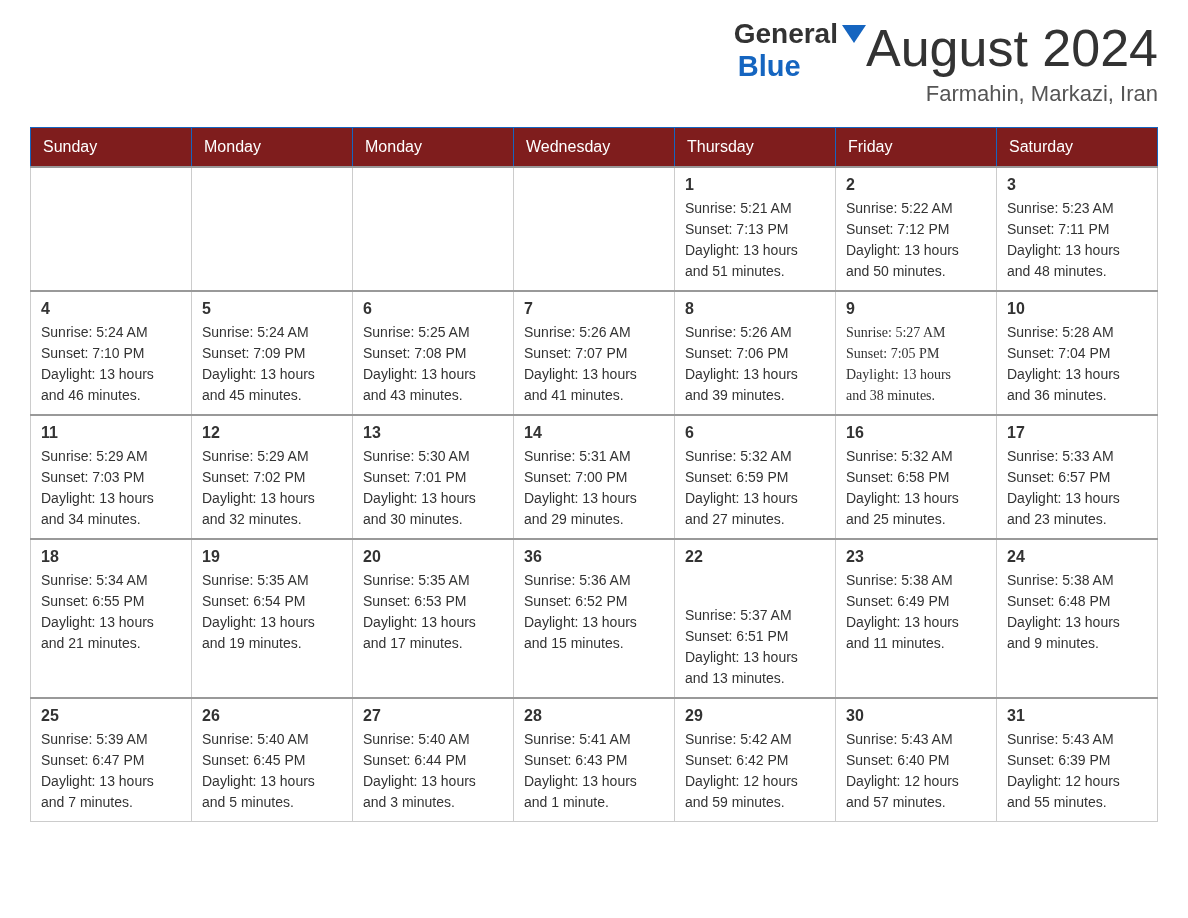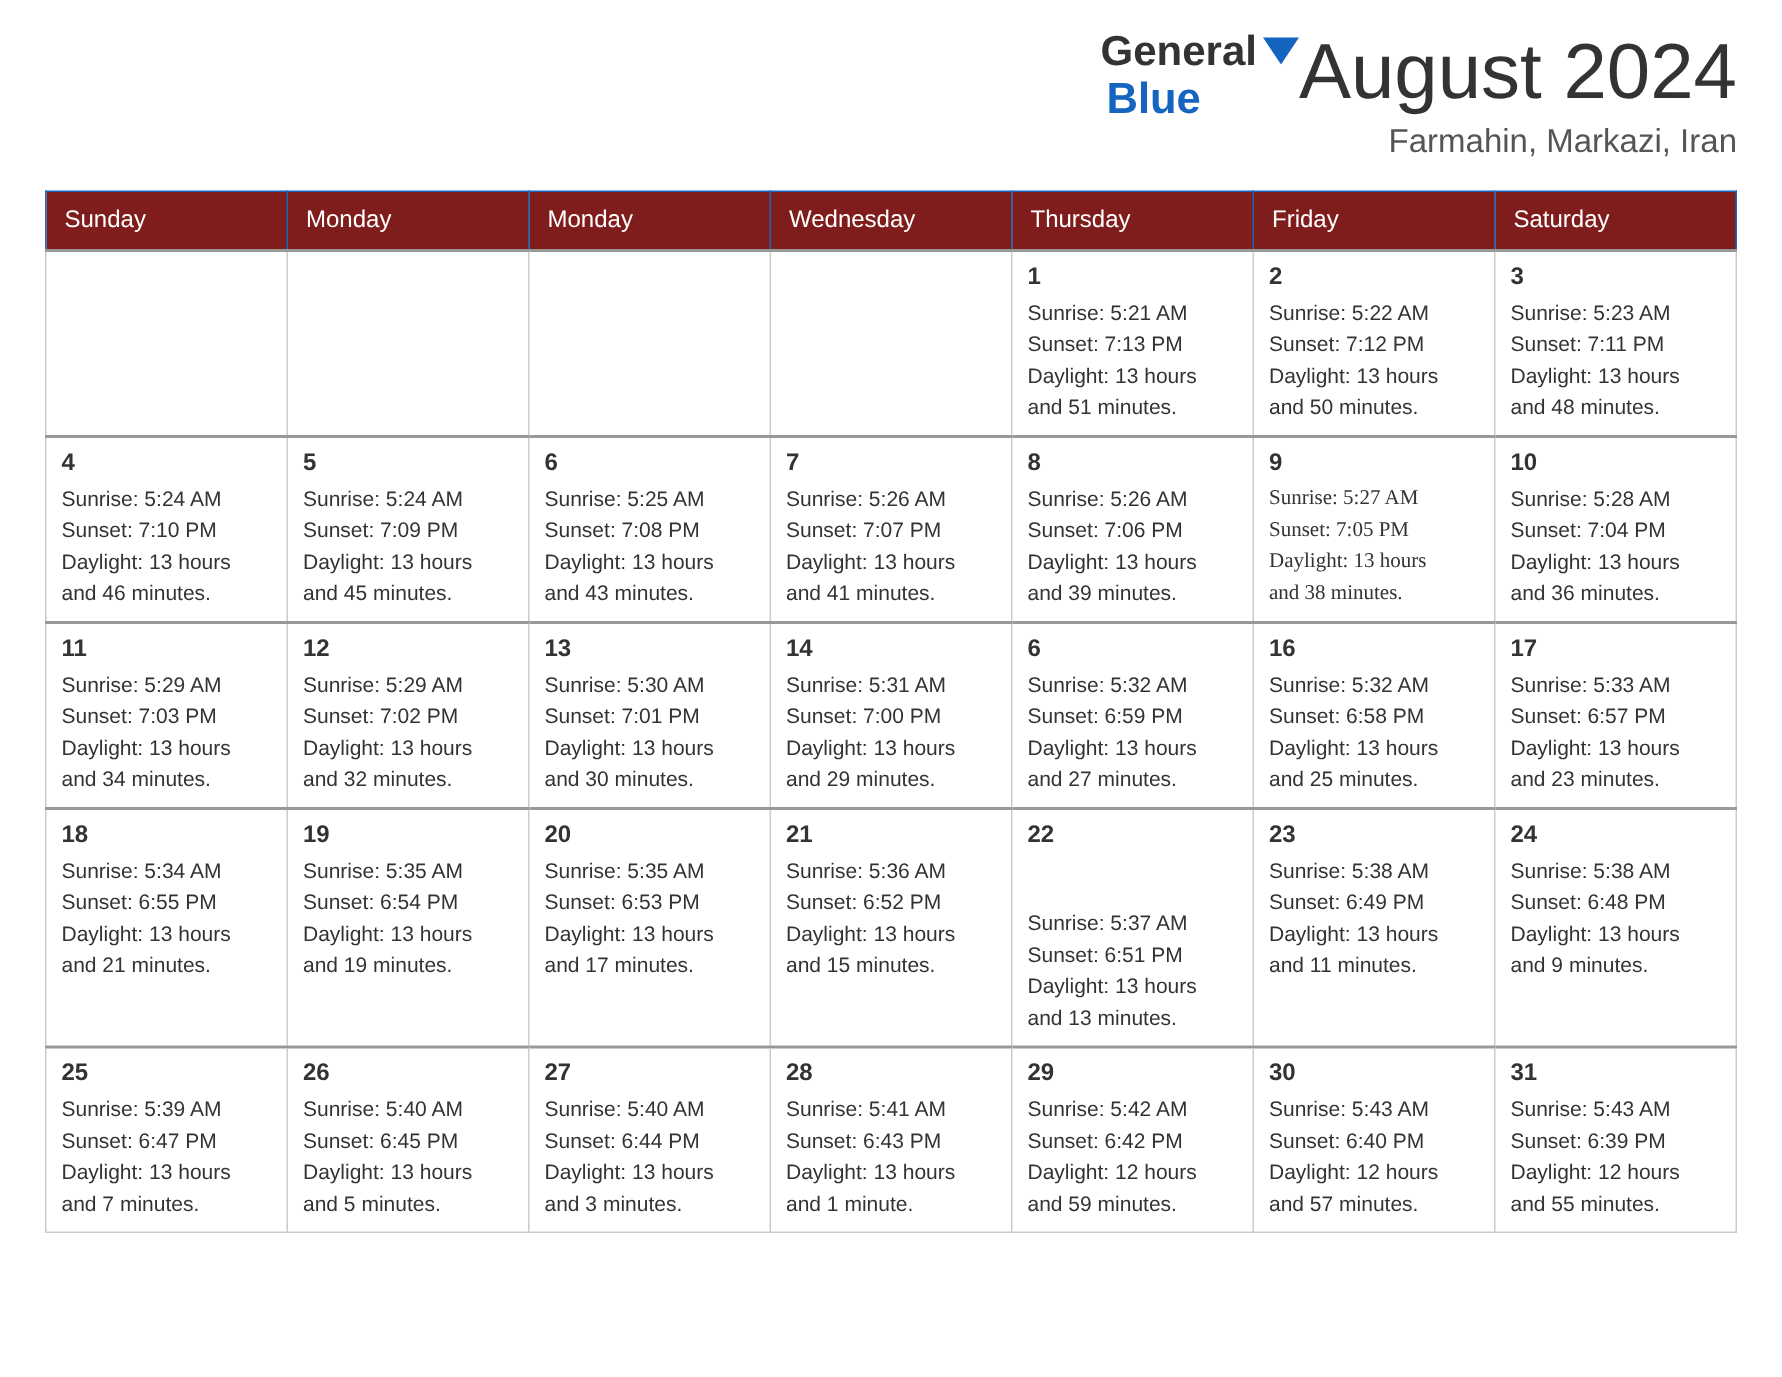--- a/index.html
+++ b/index.html
@@ -281,21 +281,21 @@
 and 19 minutes.</div>
         </td>
         <td>
           <span class="day-number">20</span>
           <div class="day-info" style="white-space: pre-line;">Sunrise: 5:35 AM
 Sunset: 6:53 PM
 Daylight: 13 hours
 and 17 minutes.</div>
         </td>
         <td>
-          <span class="day-number">21</span>
+          <span class="day-number">36</span>
           <div class="day-info" style="white-space: pre-line;">Sunrise: 5:36 AM
 Sunset: 6:52 PM
 Daylight: 13 hours
 and 15 minutes.</div>
         </td>
         <td>
           <span class="day-number">22</span>
           <div class="day-info" style="white-space: pre-line; margin-top: 39px;">Sunrise: 5:37 AM
 Sunset: 6:51 PM
 Daylight: 13 hours

